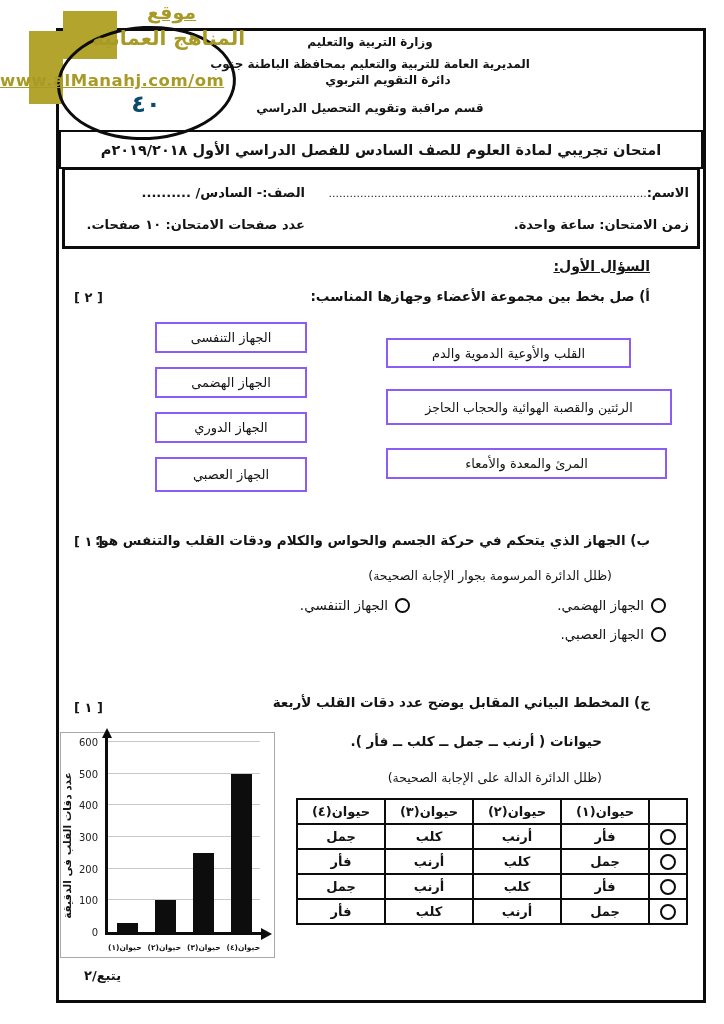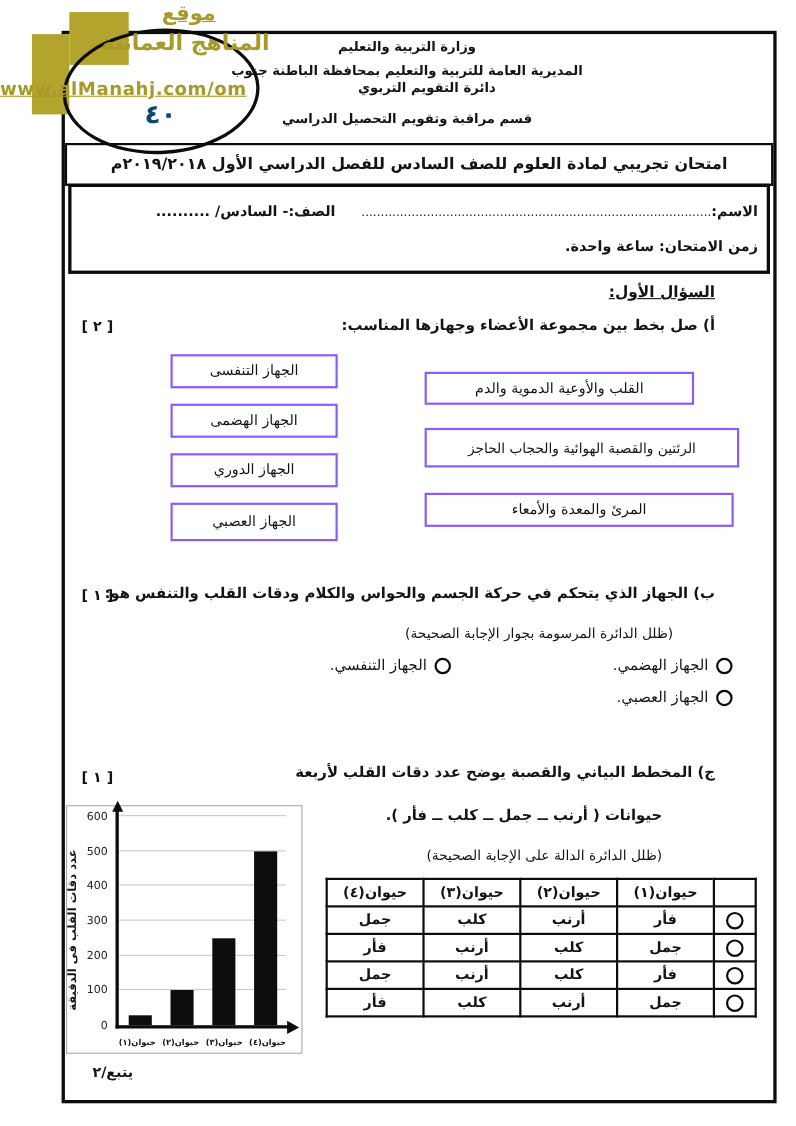--- a/index.html
+++ b/index.html
@@ -108,20 +108,21 @@
     <div class="info-right">
       <span>الاسم:</span>
       <span class="dots">...........................................................................................</span>
     </div>
     <div class="info-left">الصف:- السادس/ ..........</div>
   </div>
   <div class="info-row">
     <div class="info-right">
         <span>زمن الامتحان: ساعة واحدة.</span>
       </div>
+    <div class="info-left">عدد صفحات الامتحان: ١٠ صفحات.</div>
   </div>
 </div>
 
 <div class="abs q-heading" style="right:74px; top:258px;">السؤال الأول:</div>
 
 <div class="abs q-text" style="right:74px; top:288px;">أ) صل بخط بين مجموعة الأعضاء وجهازها المناسب:</div>
 <div class="abs marks" style="left:74px; top:290px;">[ ٢ ]</div>
 
 <div class="abs match-box" style="left:155px; top:322px; width:152px; height:31px;">الجهاز التنفسى</div>
 <div class="abs match-box" style="left:155px; top:367px; width:152px; height:31px;">الجهاز الهضمى</div>
@@ -144,21 +145,21 @@
   <div class="option">
     <span class="opt-circle"></span>
     <span>الجهاز التنفسي.</span>
   </div>
   <div class="option">
     <span class="opt-circle"></span>
     <span>الجهاز العصبي.</span>
   </div>
 </div>
 
-<div class="abs q-text" style="right:74px; top:694px;">ج) المخطط البياني والقصبة يوضح عدد دقات القلب لأربعة</div>
+<div class="abs q-text" style="right:74px; top:694px;">ج) المخطط البياني المقابل يوضح عدد دقات القلب لأربعة</div>
 <div class="abs marks" style="left:74px; top:700px;">[ ١ ]</div>
 <div class="abs q-text" style="right:122px; top:733px;">حيوانات ( أرنب ــ جمل ــ كلب ــ فأر ).</div>
 <div class="abs q-instruction" style="right:122px; top:770px;">(ظلل الدائرة الدالة على الإجابة الصحيحة)</div>
 
 <div class="abs chart-box">
   <div class="chart-ylabel">عدد دقات القلب فى الدقيقة</div>
   <div class="yticks" id="yticks">
       <div class="ytick" style="bottom: -6px;">0</div>
       <div class="ytick" style="bottom: 25.6667px;">100</div>
       <div class="ytick" style="bottom: 57.3333px;">200</div>

